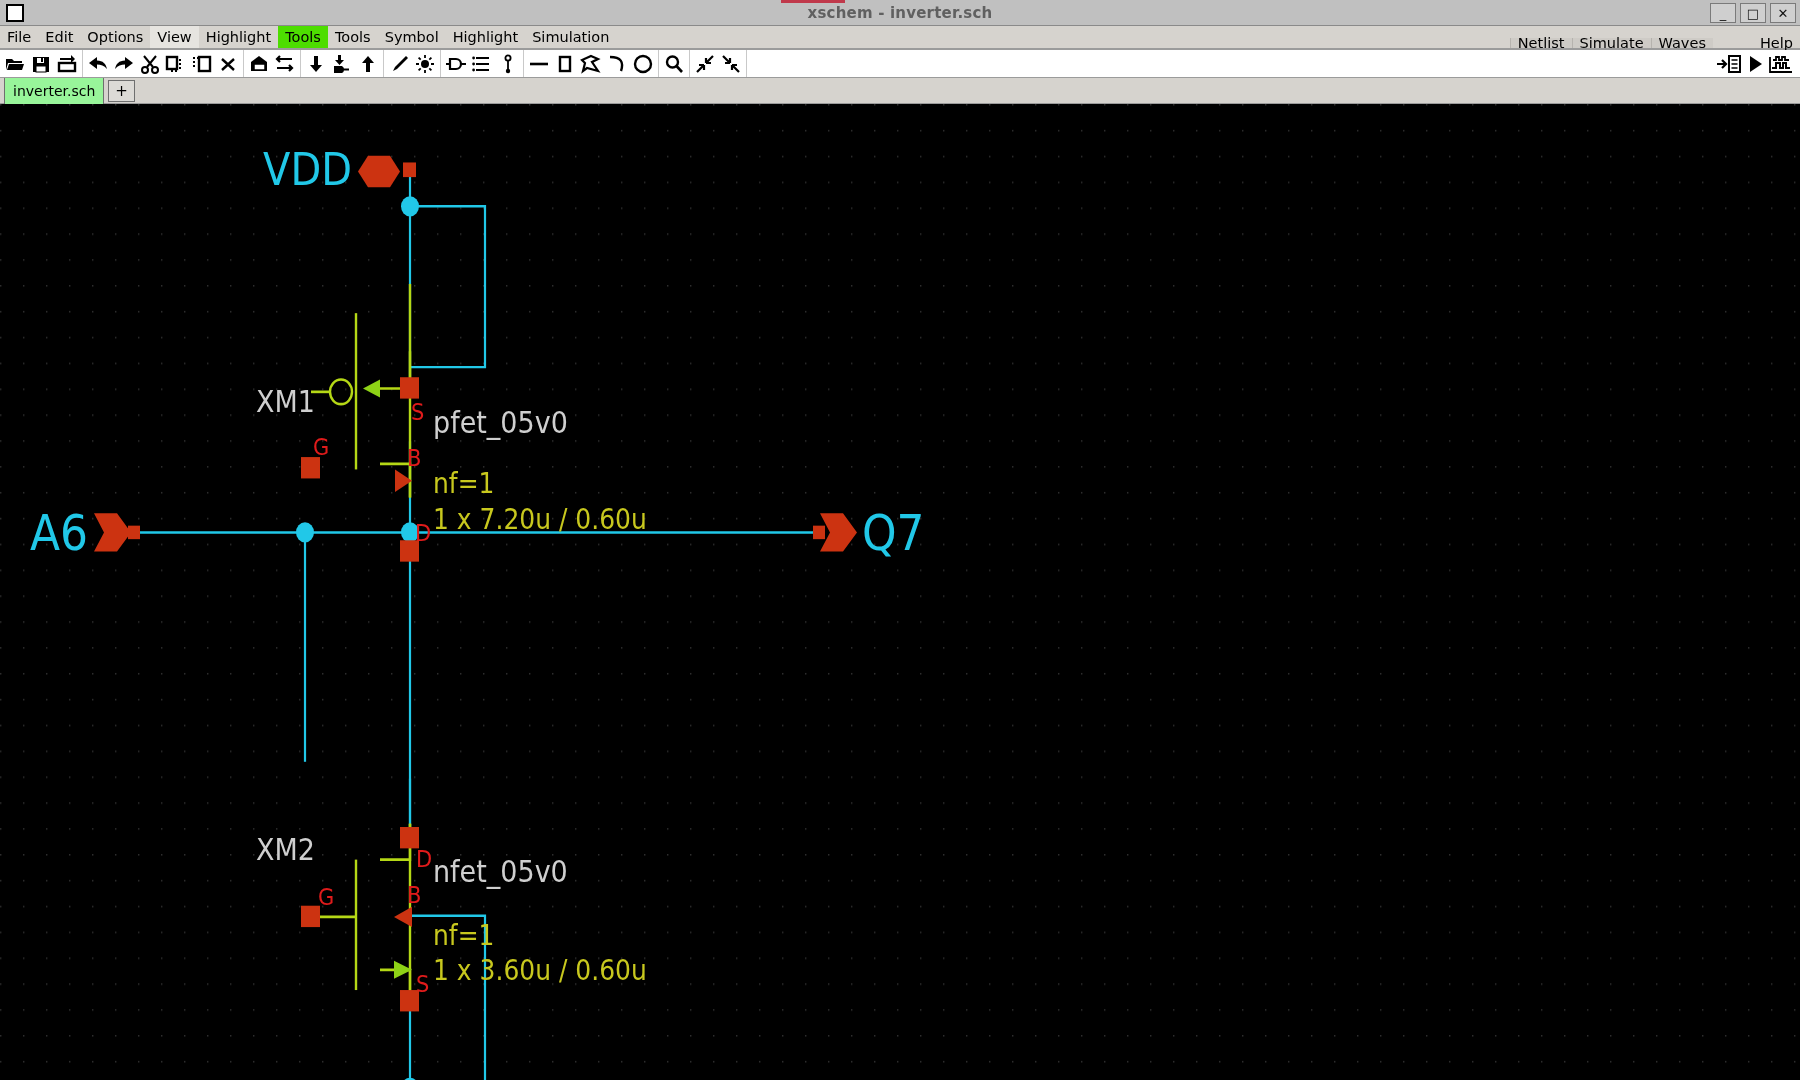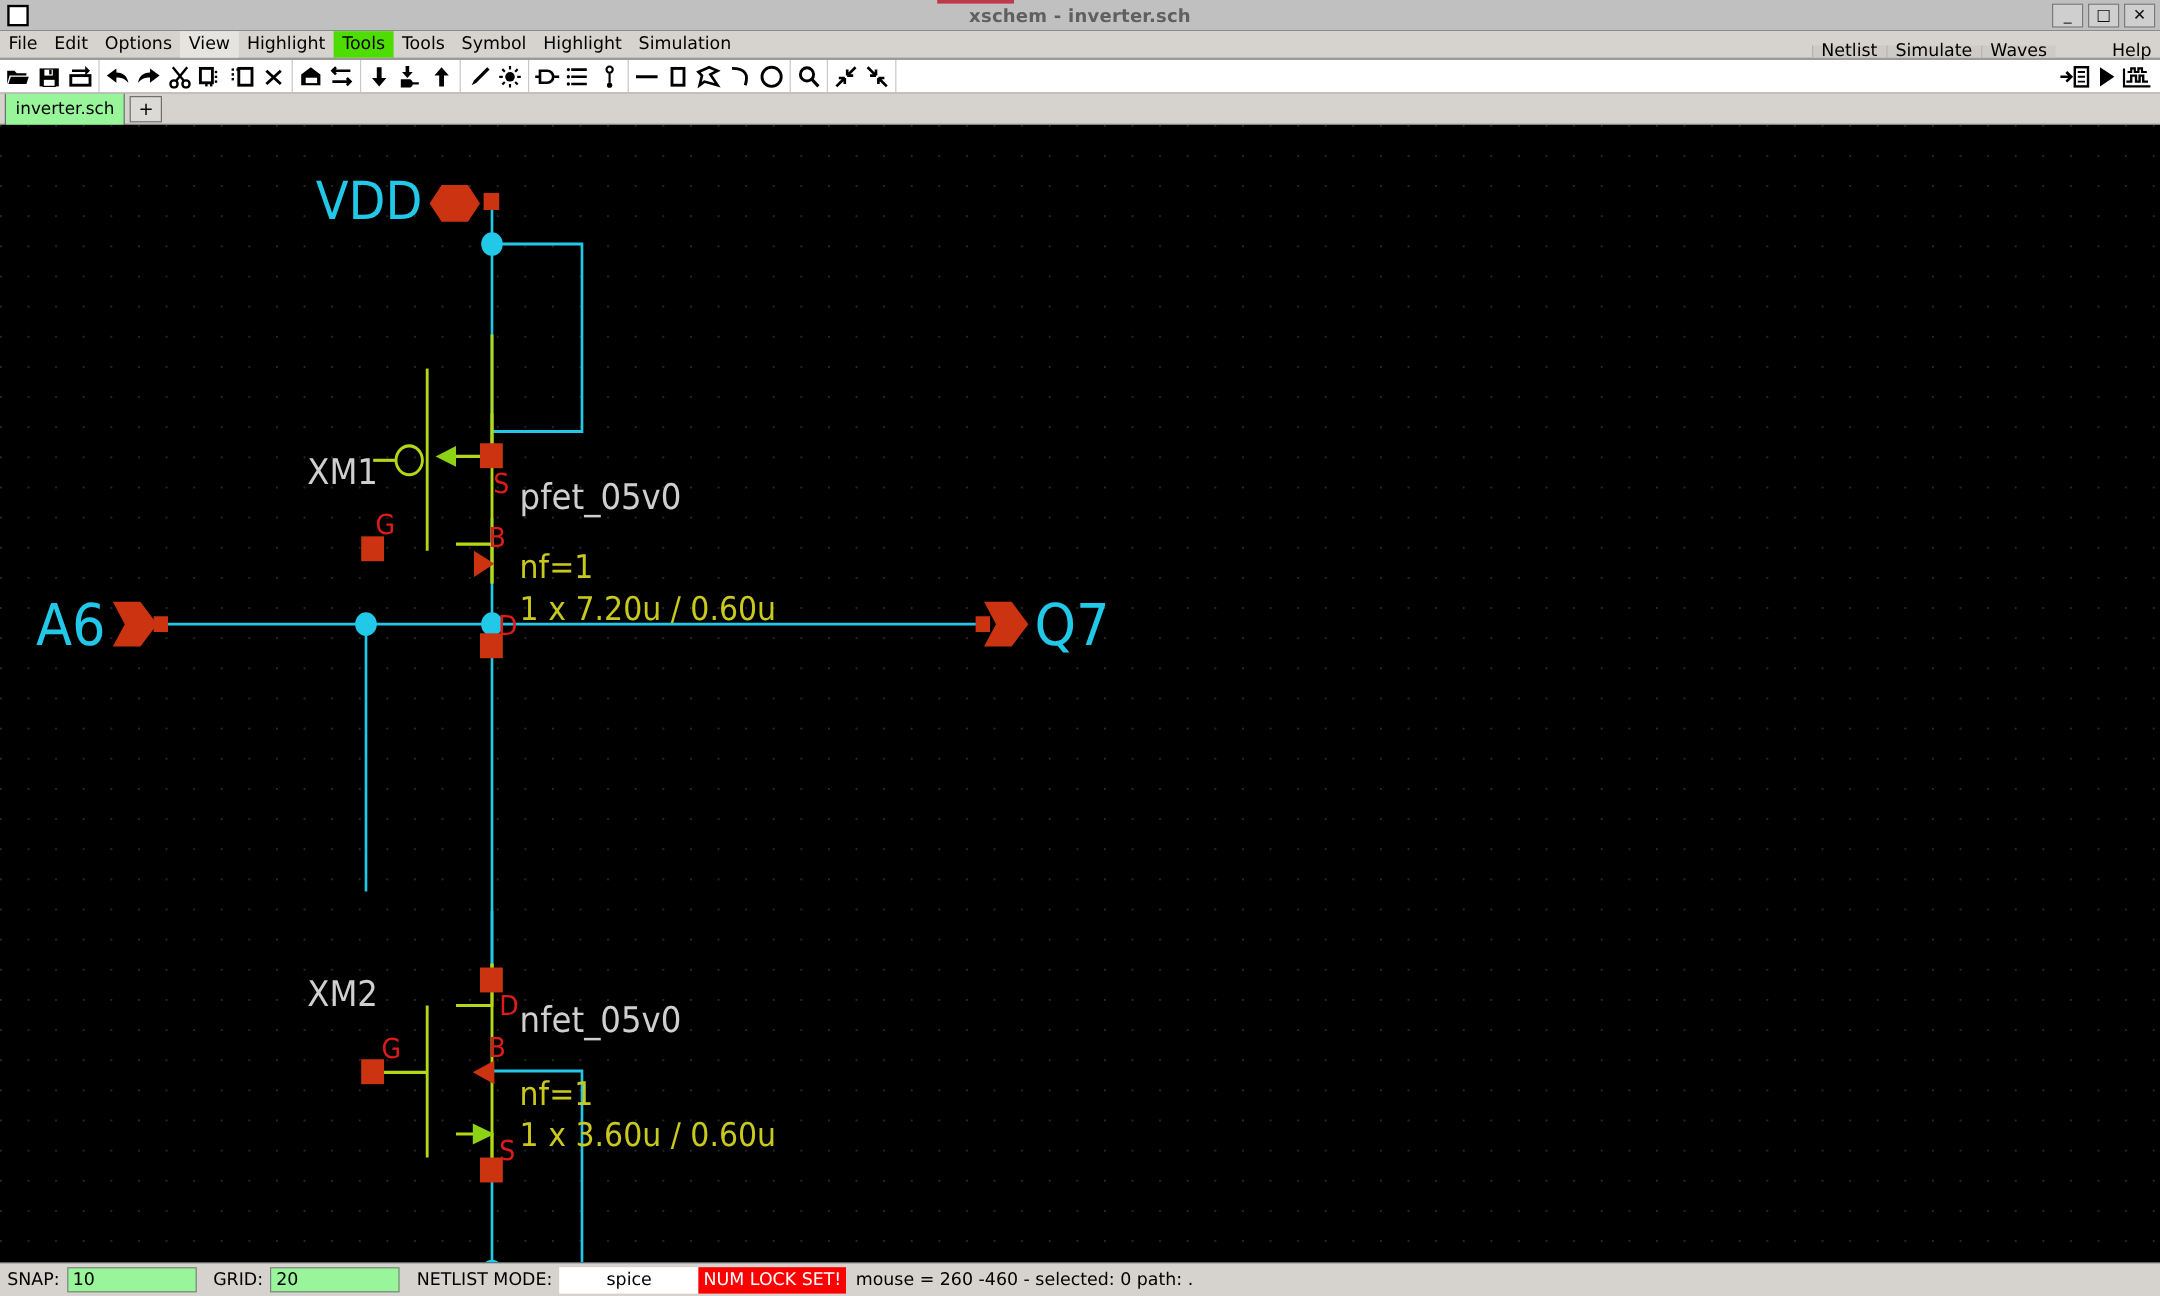--- a/index.html
+++ b/index.html
@@ -605,28 +605,14 @@
 
       <g>
         <polygon points="820,364 843,364 857,381 843,398 820,398 830,381" fill="#cc3311"></polygon>
         <rect x="813" y="375" width="12" height="12" fill="#cc3311"></rect>
         <text x="862" y="397" fill="#21c8e8" font-size="44" font-family="'DejaVu Sans',sans-serif">Q7</text>
       </g>
 
     </svg>
   </div>
 
-  <div class="statusbar">
-    <span class="sb-label">SNAP:</span>
-    <span class="sb-field">10</span>
-
-    <span class="sb-label">GRID:</span>
-    <span class="sb-field">20</span>
-
-    <span class="sb-label">NETLIST MODE:</span>
-    <span class="sb-white">spice</span>
-
-    <span class="sb-red">NUM LOCK SET!</span>
-
-    <span class="sb-plain">mouse = 260 -460 - selected: 0 path: .</span>
-  </div>
 
 </div>
 
 </body></html>

